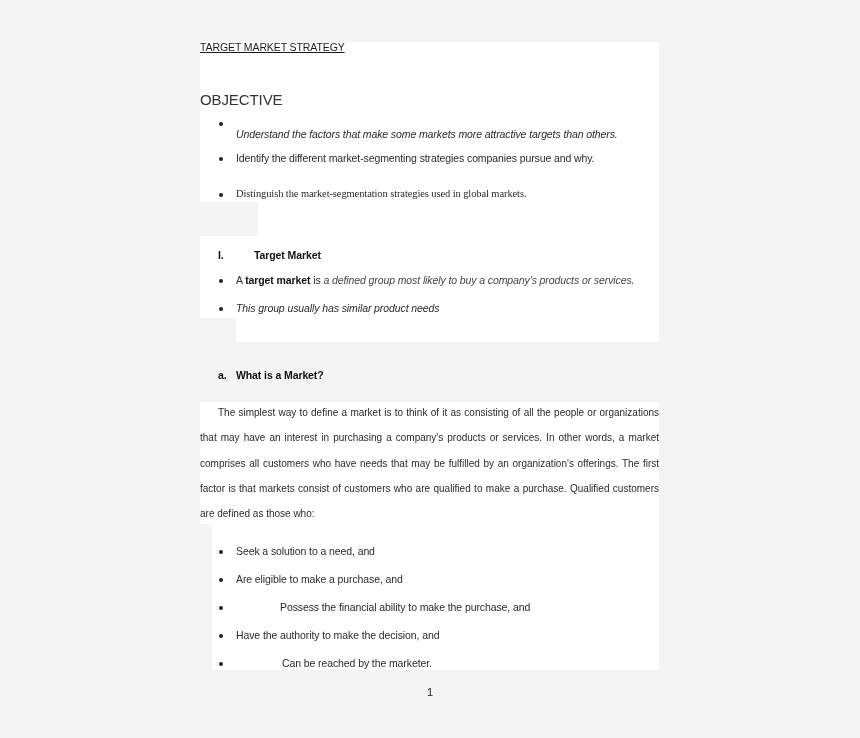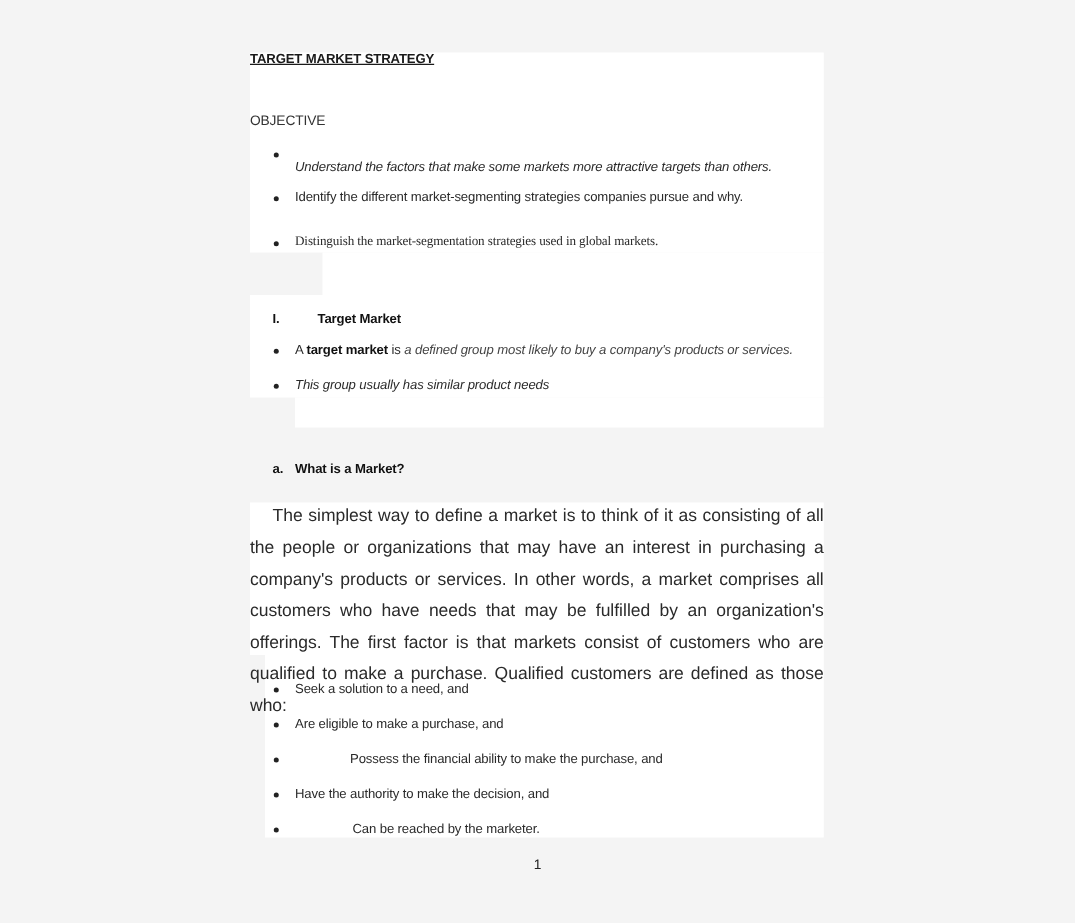--- a/index.html
+++ b/index.html
@@ -2,26 +2,26 @@
 <html><head>
   <meta charset="utf-8">
   <style>
     html, body { margin: 0; padding: 0; }
     body {
       width: 860px; height: 738px; background: #f4f4f4; position: relative; overflow: hidden;
       font-family: "Liberation Sans", sans-serif; color: #222;
     }
     .wb { position: absolute; background: #ffffff; }
     .txt { position: absolute; font-size: 10.5px; white-space: nowrap; color: #2a2a2a; letter-spacing: -0.1px; }
-    .title { font-size: 10.5px; font-weight: bold; text-decoration: underline; color: #1a1a1a; }
-    .heading { font-size: 11px; color: #333; }
+    .title { font-size: 10.5px; font-weight: normal; text-decoration: underline; color: #1a1a1a; }
+    .heading { font-size: 15px; color: #333; }
     .bold { font-weight: bold; color: #111; }
     .ital { font-style: italic; color: #444; }
     .bullet { position: absolute; width: 4px; height: 4px; border-radius: 50%; background: #222; }
-    .para { position: absolute; left: 200px; width: 459px; font-size: 14px; line-height: 25.3px; text-align: justify; color: #2a2a2a; }
+    .para { position: absolute; left: 200px; width: 459px; font-size: 10px; line-height: 25.3px; text-align: justify; color: #2a2a2a; }
     .para .indent { display: inline-block; width: 18px; }
     .pagenum { position: absolute; left: 427px; top: 686px; font-size: 11px; color: #222; }
   </style>
 </head>
 <body>
 
 <div class="wb" style="left:200px; top:42px; width:459px; height:160px;"></div>
 <div class="wb" style="left:258px; top:202px; width:401px; height:34px;"></div>
 <div class="wb" style="left:200px; top:236px; width:459px; height:82px;"></div>
 <div class="wb" style="left:236px; top:318px; width:423px; height:24px;"></div>

